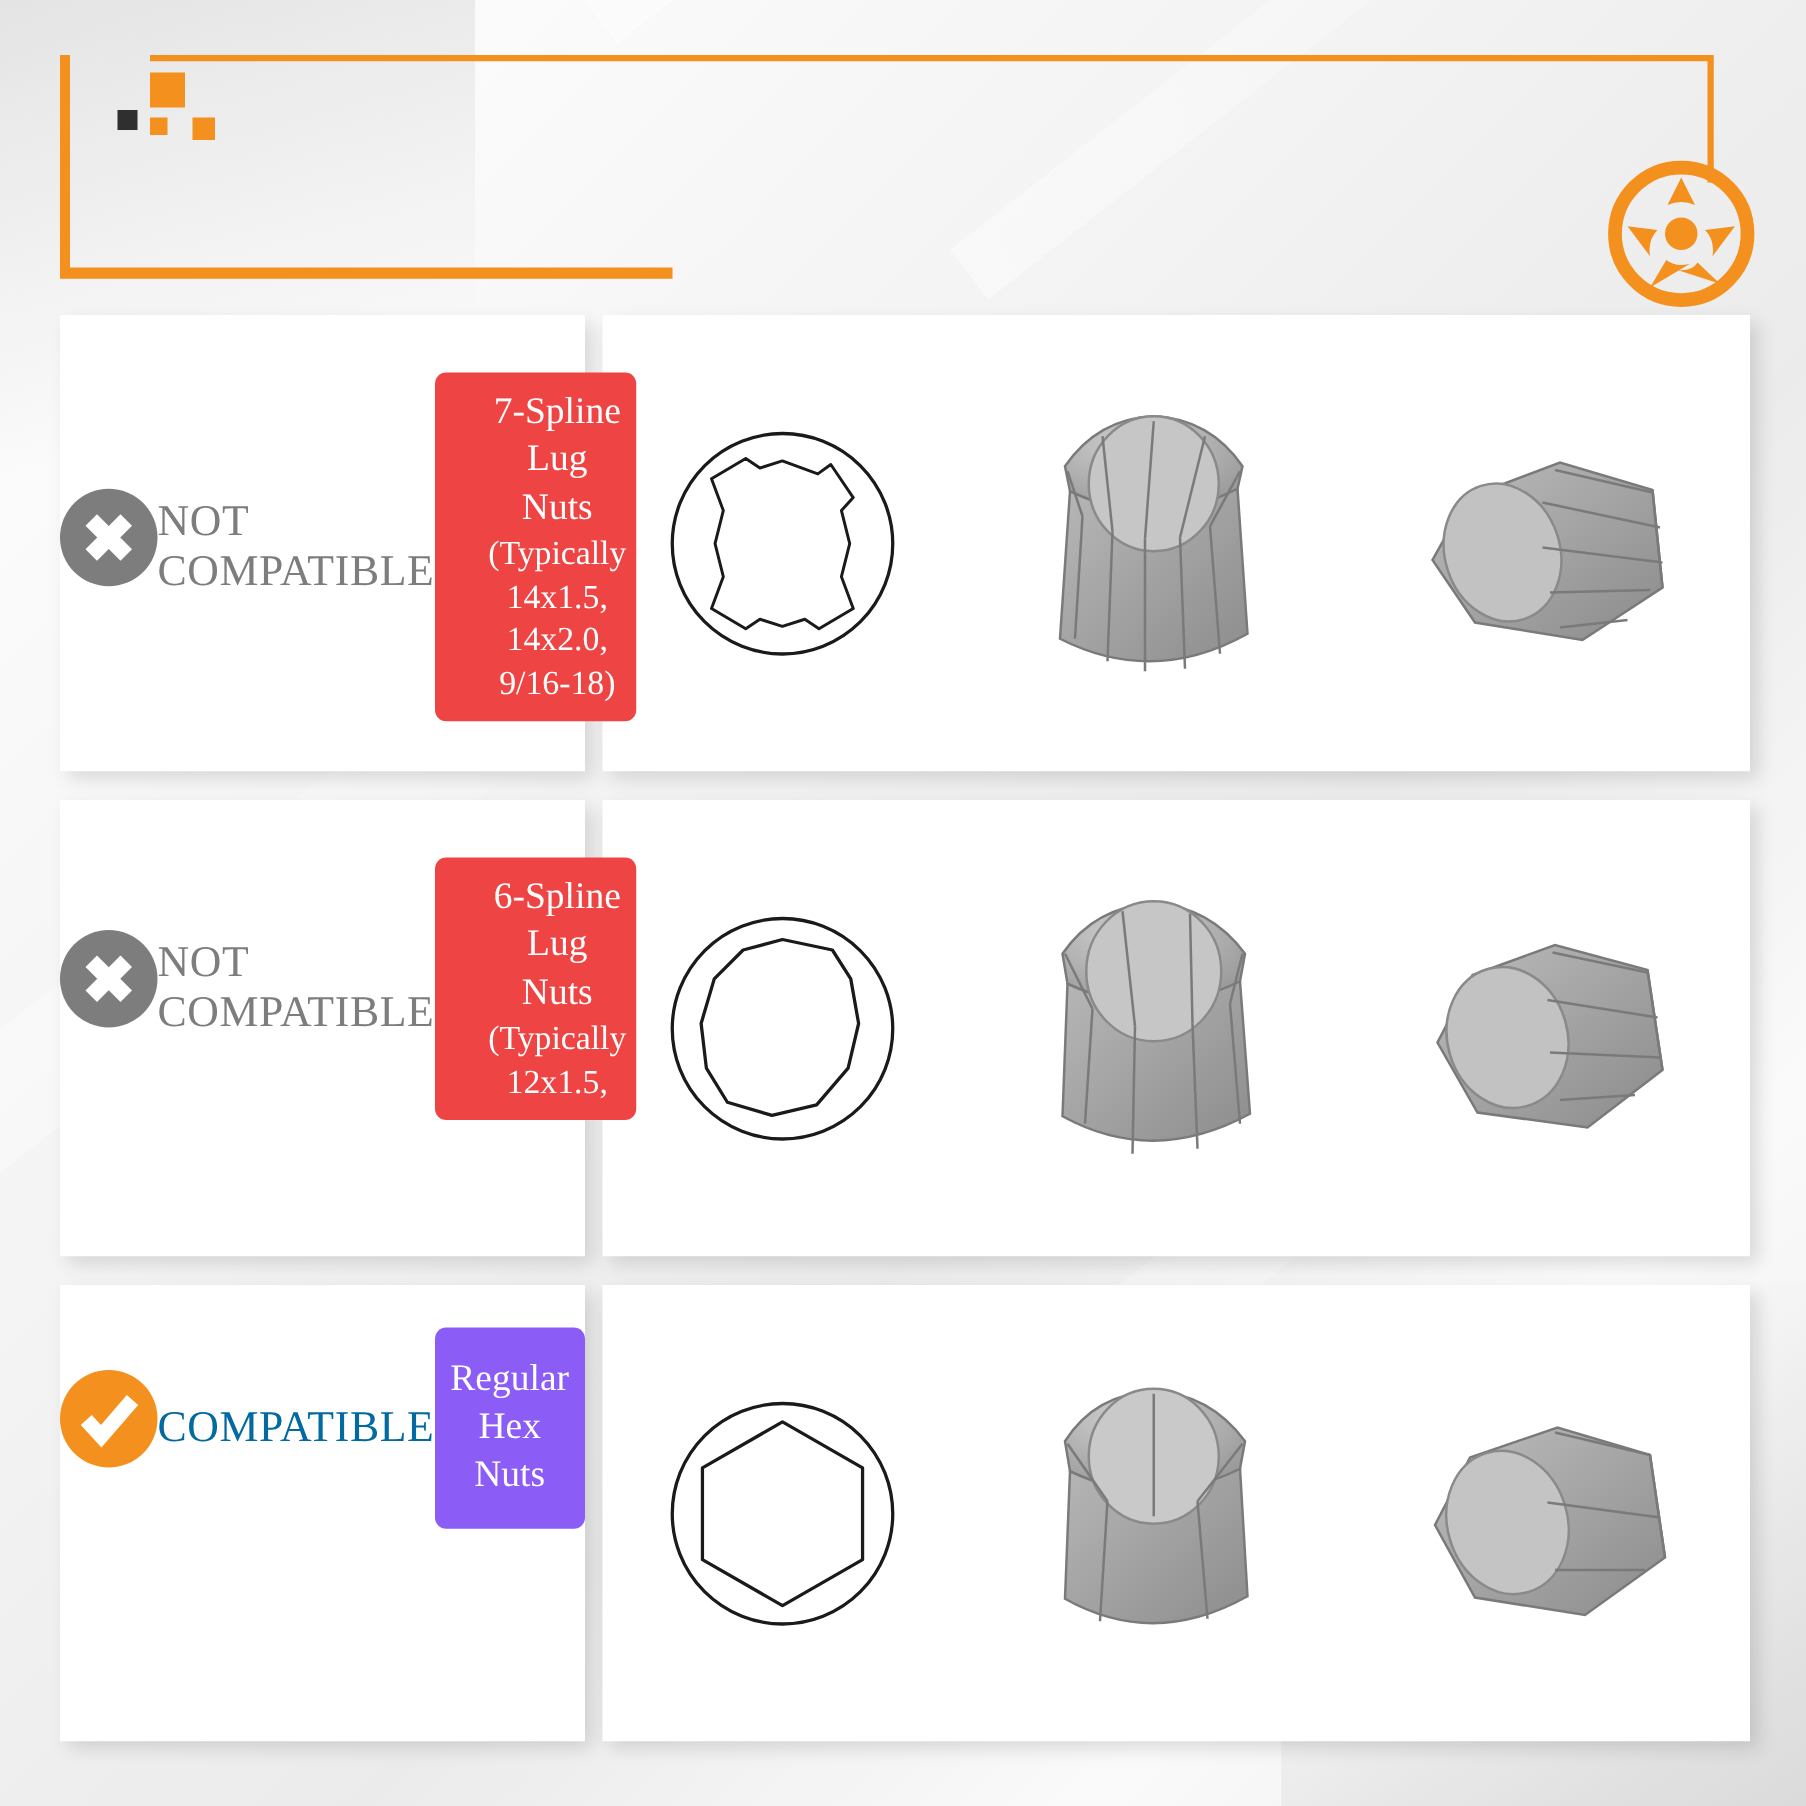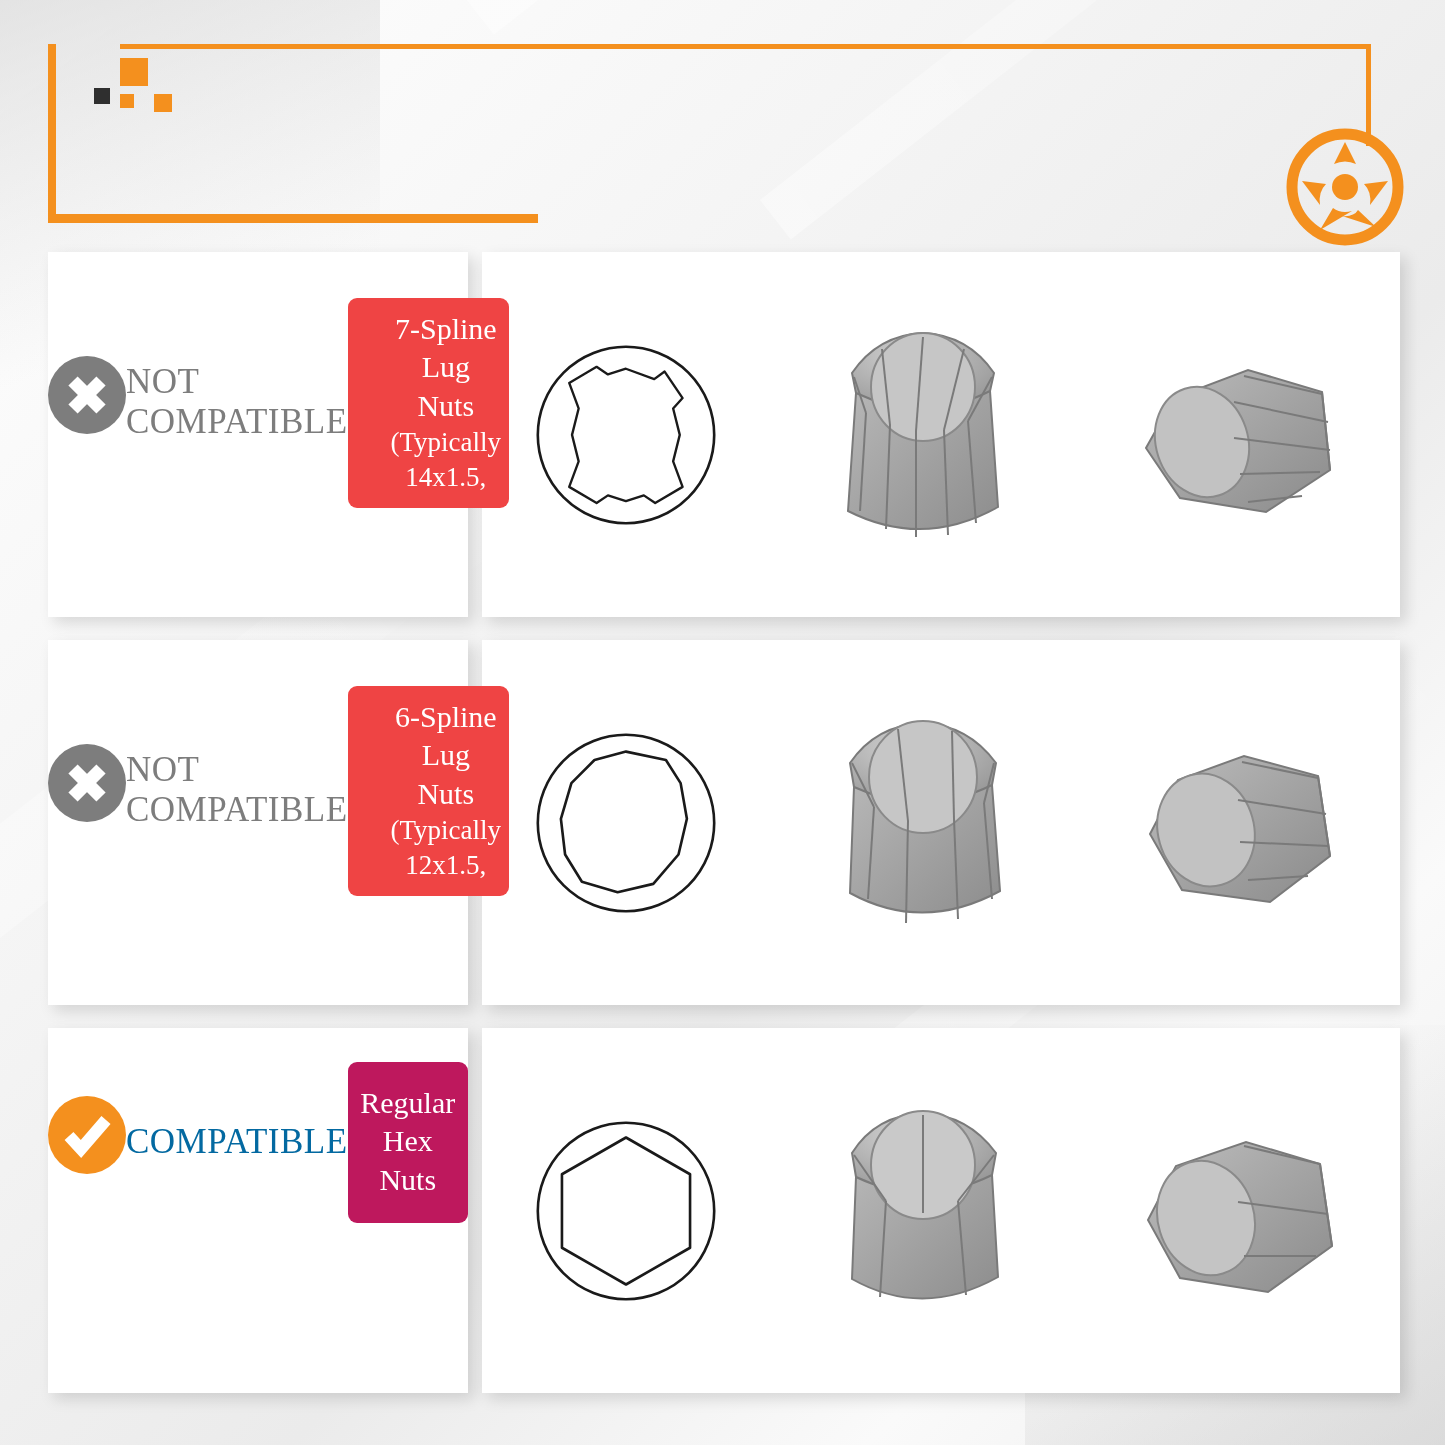--- a/index.html
+++ b/index.html
@@ -163,21 +163,21 @@
     margin-top: 16px;
     width: 344px;
     border-radius: 9px;
     color: #ffffff;
     text-align: center;
     padding: 12px 8px 14px 8px;
     box-sizing: border-box;
     line-height: 1.28;
   }
   .label-box.gray   { background: #ef4444; padding-left: 43px; }
-  .label-box.orange { background: #be185d; }
+  .label-box.orange { background: #8b5cf6; }
   .label-title {
     font-size: 30px;
     font-weight: 400;
     display: block;
   }
   .label-sub {
     font-size: 27px;
     display: block;
   }
   .label-box.single { padding: 22px 8px 24px 8px; }
@@ -245,20 +245,21 @@
         <g stroke="#ffffff" stroke-width="13" stroke-linecap="butt">
           <line x1="25" y1="25" x2="53" y2="53"></line>
           <line x1="53" y1="25" x2="25" y2="53"></line>
         </g>
       </svg>
     </div>
     <div class="status-text gray">NOT COMPATIBLE</div>
     <div class="label-box gray">
       <span class="label-title">7-Spline Lug Nuts</span>
       <span class="label-sub">(Typically 14x1.5,</span>
+      <span class="label-sub">14x2.0, 9/16-18)</span>
     </div>
   </div>
 
   <div class="art-row">
 
     <svg width="210" height="210" viewBox="0 0 200 200">
       <circle cx="100" cy="100" r="84" fill="none" stroke="#1a1a1a" stroke-width="2.5"></circle>
       <path fill="none" stroke="#1a1a1a" stroke-width="2.5" stroke-linejoin="round" d="M100 30
            L130 41 L141 33 L160 61 L150 72 L157 100 L150 128 L160 155
            L131 172 L119 164 L100 170 L81 164 L69 172 L40 155

